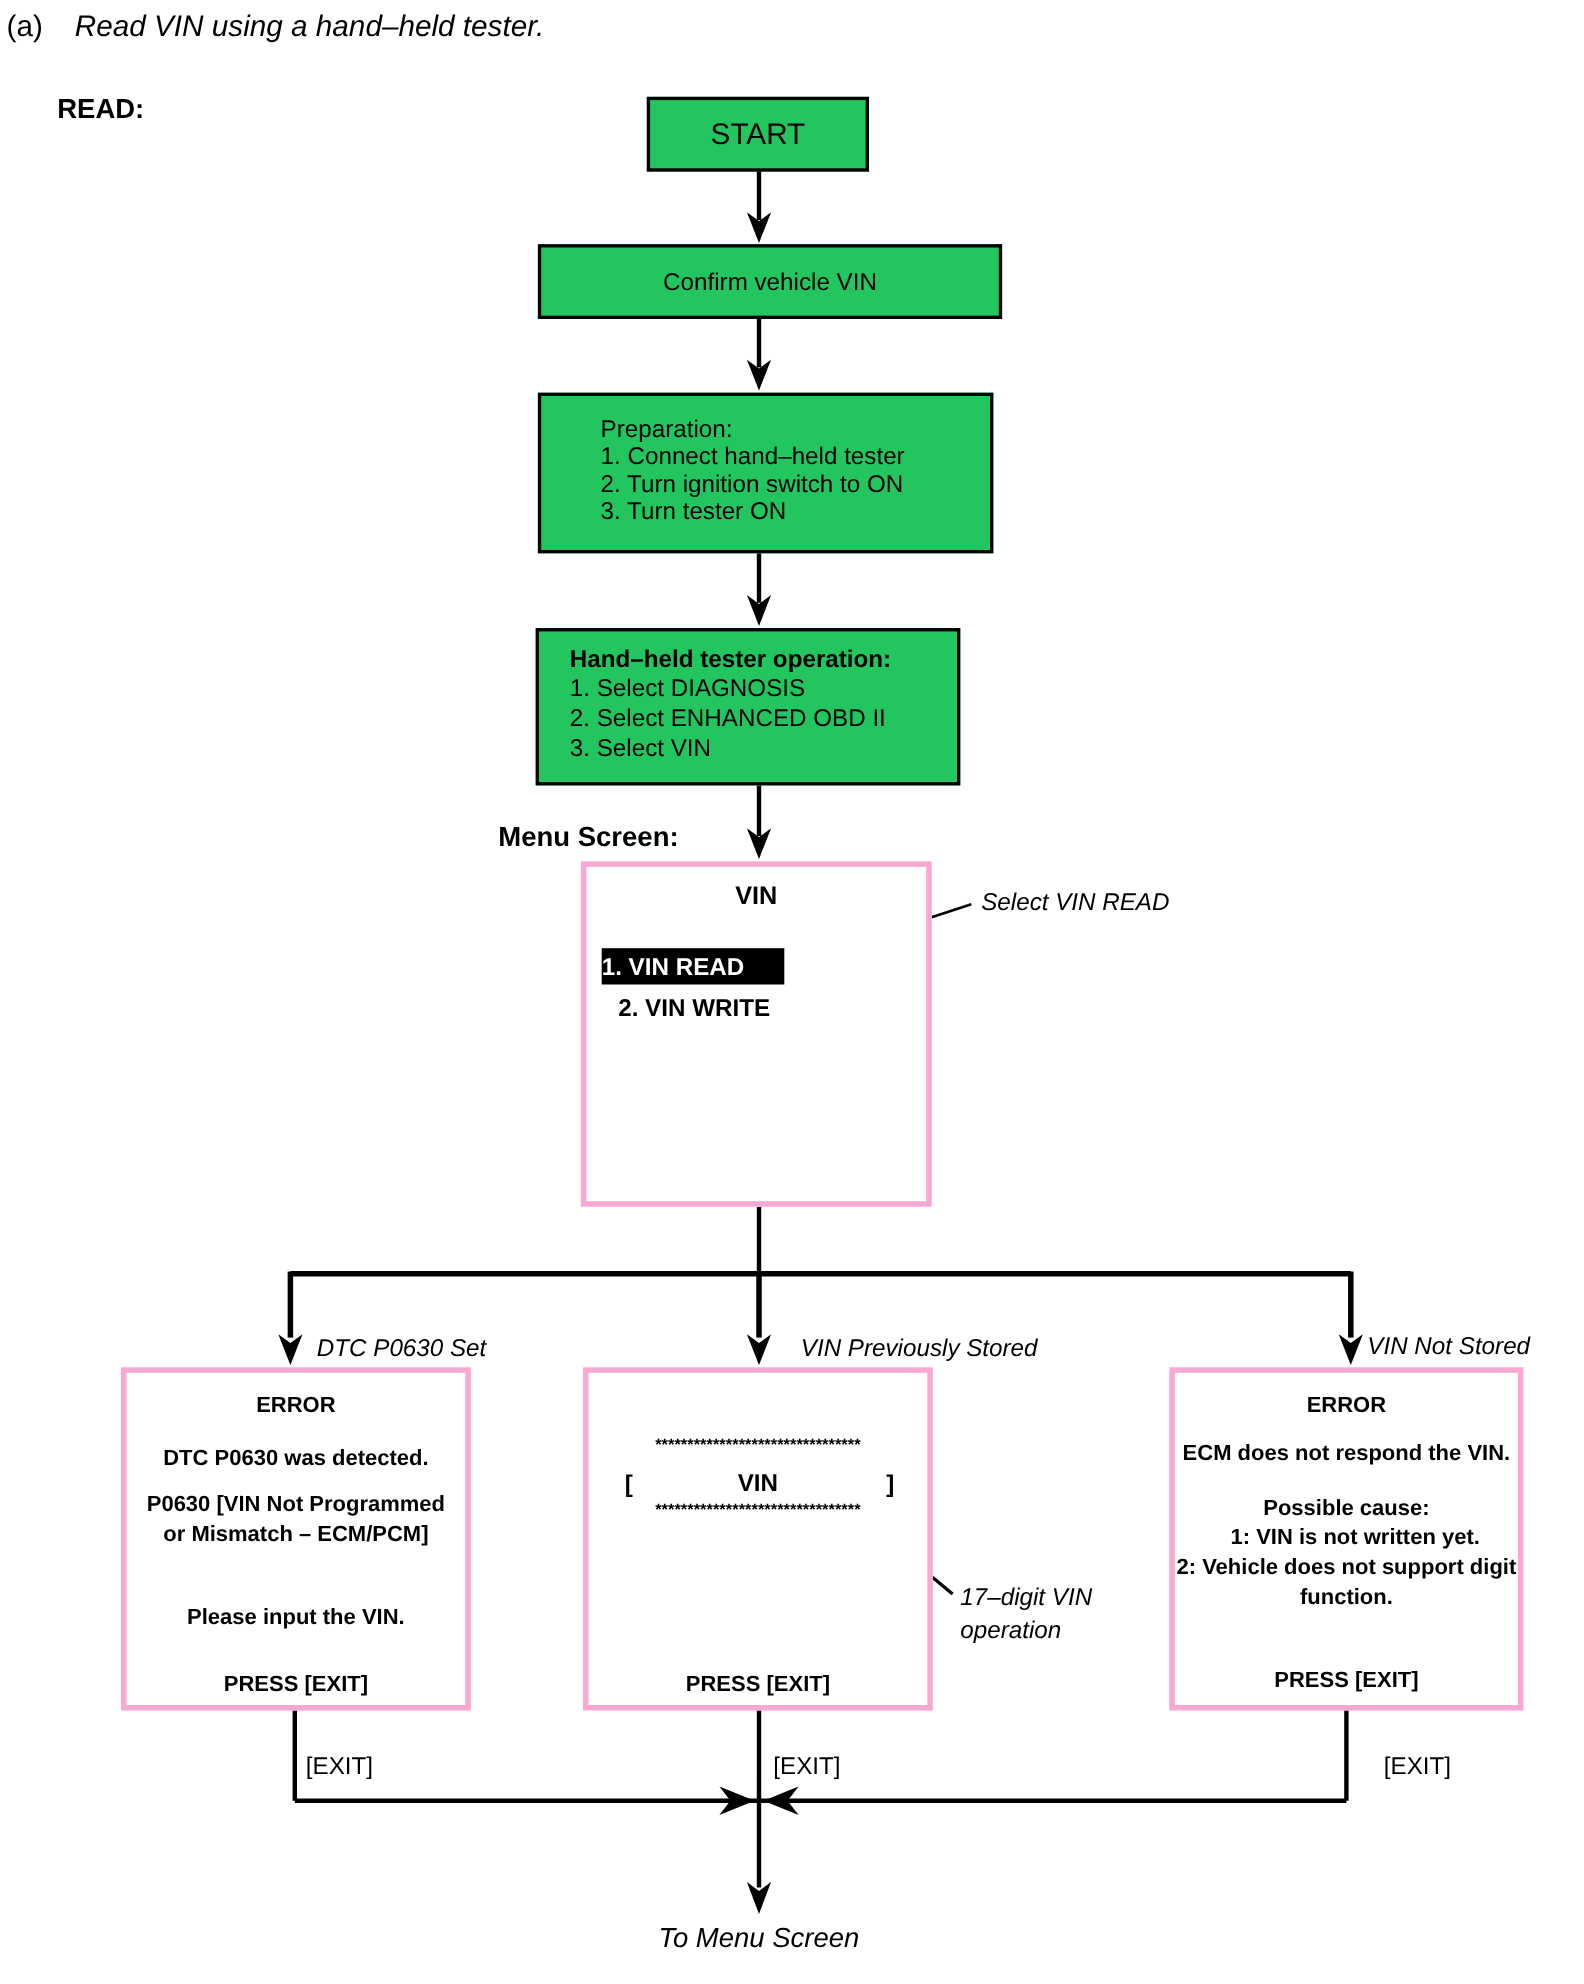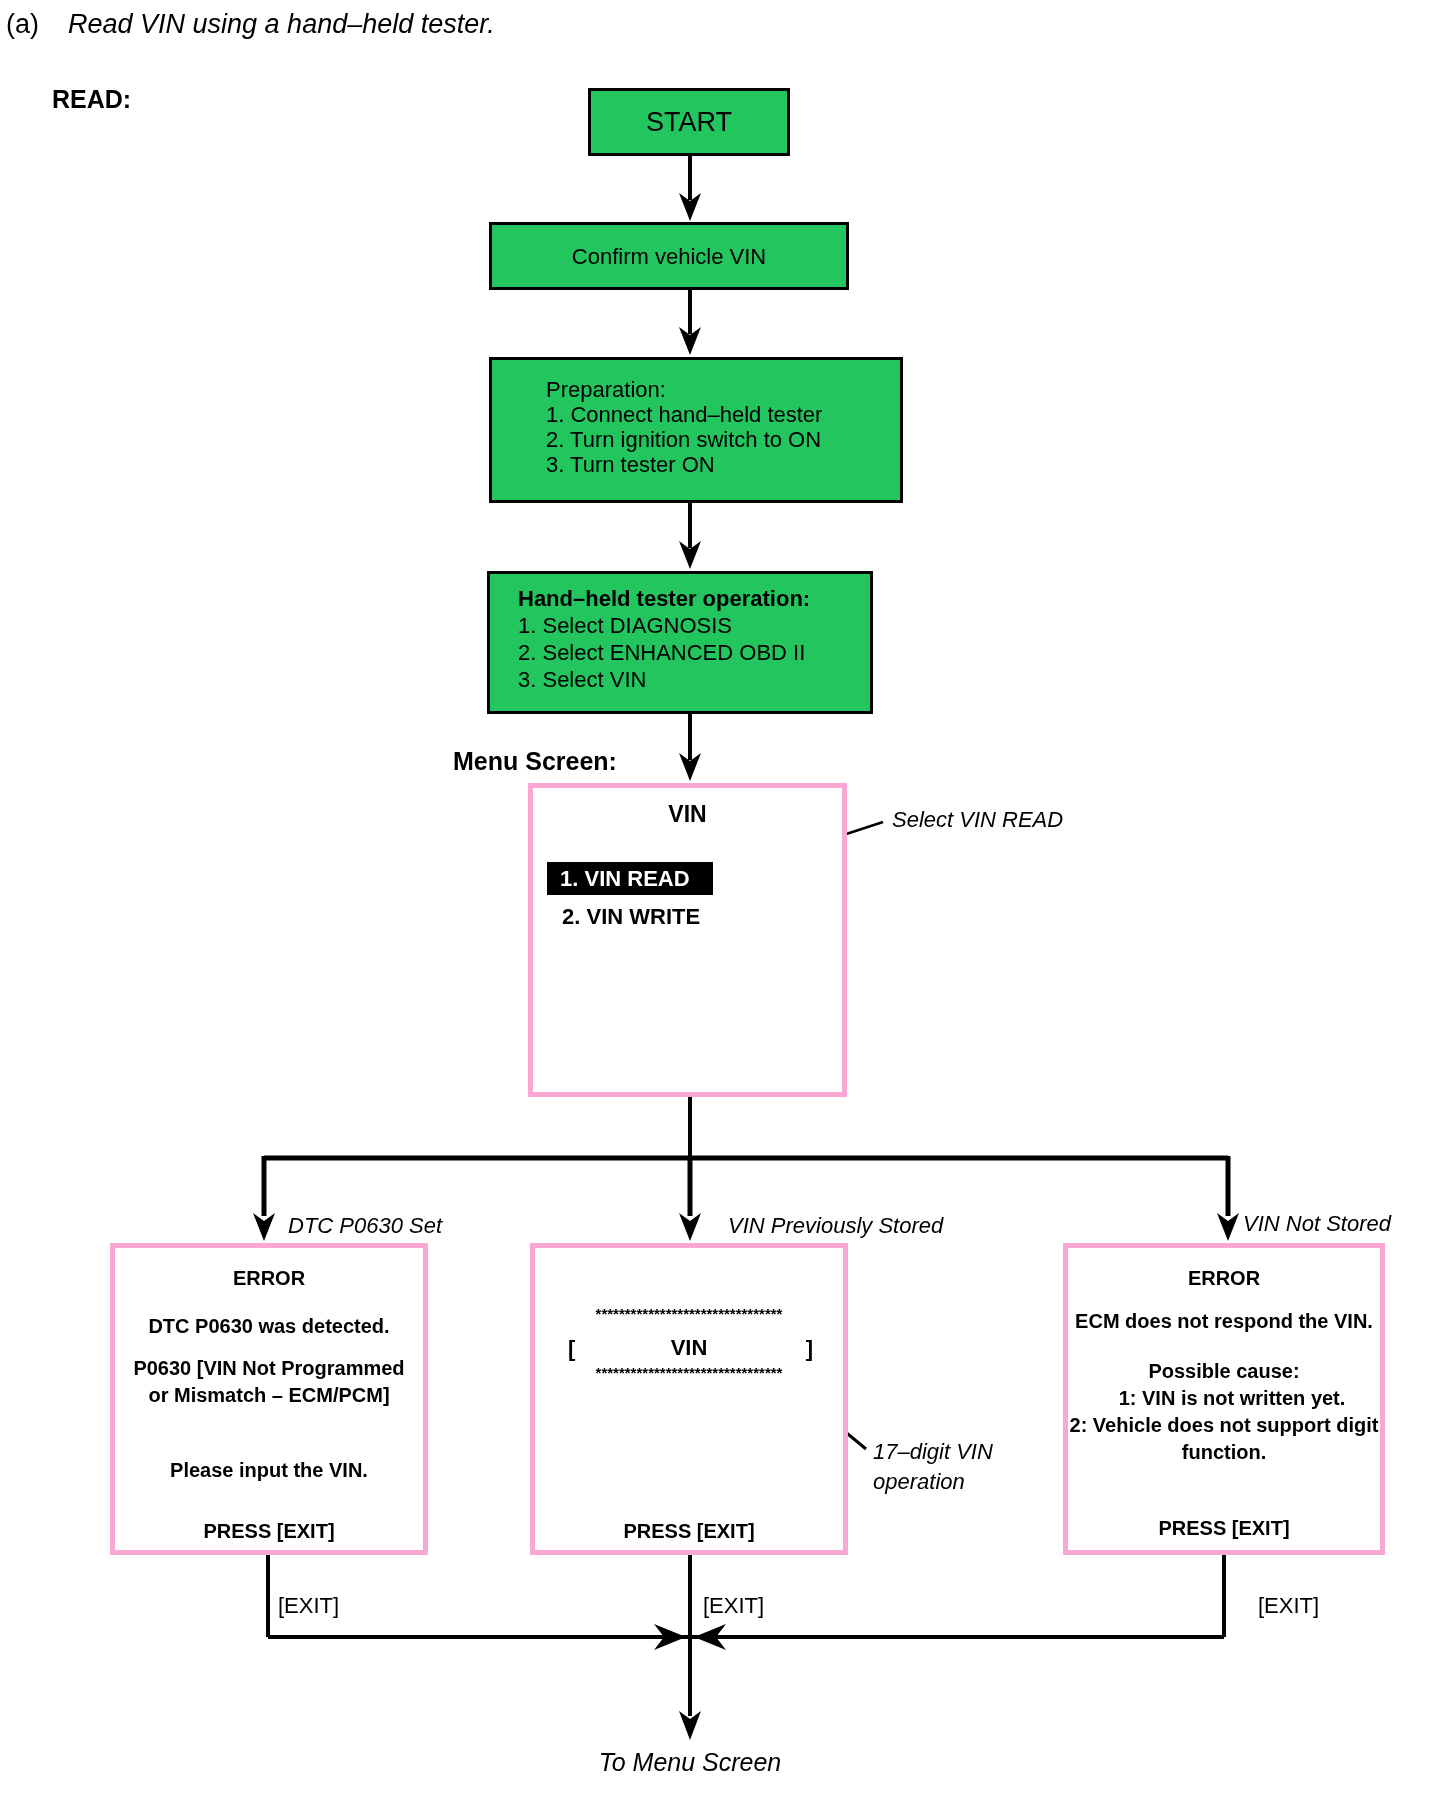--- a/index.html
+++ b/index.html
@@ -12,21 +12,21 @@
   .center-flex{display:flex;align-items:center;justify-content:center;}
   .t27{font-size:27px;line-height:32px;}
   .t25b{font-size:25px;font-weight:bold;line-height:30px;}
   .t25{font-size:25px;line-height:30px;}
   .t22{font-size:22px;line-height:27px;}
   .t22b{font-size:22px;font-weight:bold;line-height:27px;}
   .cline{position:absolute;left:0;right:0;text-align:center;font-size:20px;font-weight:bold;line-height:26px;}
   .stars{position:absolute;left:0;right:0;text-align:center;font-size:15px;font-weight:bold;letter-spacing:0px;white-space:nowrap;}
   .listbox{line-height:25px;font-size:22px;}
   .menu-highlight{position:absolute;background:#000;color:#fff;font-size:22px;font-weight:bold;
-                  display:flex;align-items:center;padding-left:13px;box-sizing:border-box;}
+                  display:flex;align-items:center;box-sizing:border-box;}
   .nowrap{white-space:nowrap;font-style:italic;}
 </style>
 </head>
 <body>
 
 <div class="page">
 
   <svg class="connectors" viewBox="0 0 1440 1804" xmlns="http://www.w3.org/2000/svg">
     <g stroke="#000" fill="#000">
 
@@ -71,21 +71,21 @@
   </svg>
 
   <div class="abs t27" style="left:6px;top:8px;">(a)</div>
   <div class="abs t27 nowrap" style="left:68px;top:8px;">Read VIN using a hand–held tester.</div>
   <div class="abs t25b" style="left:52px;top:84px;">READ:</div>
 
   <div class="box center-flex t27" style="left:588px;top:88px;width:202px;height:68px;">
     <span>START</span>
   </div>
 
-  <div class="box center-flex t22" style="left:489px;top:222px;width:360px;height:68px;">
+  <div class="box center-flex t22" style="left:489px;top:222px;width:422px;height:68px;">
     <span>Confirm vehicle VIN</span>
   </div>
 
   <div class="box" style="left:489px;top:357px;width:414px;height:146px;">
     <div class="listbox" style="padding:17px 0 0 54px;">
       <div>Preparation:</div>
       <div>1. Connect hand–held tester</div>
       <div>2. Turn ignition switch to ON</div>
       <div>3. Turn tester ON</div>
     </div>

